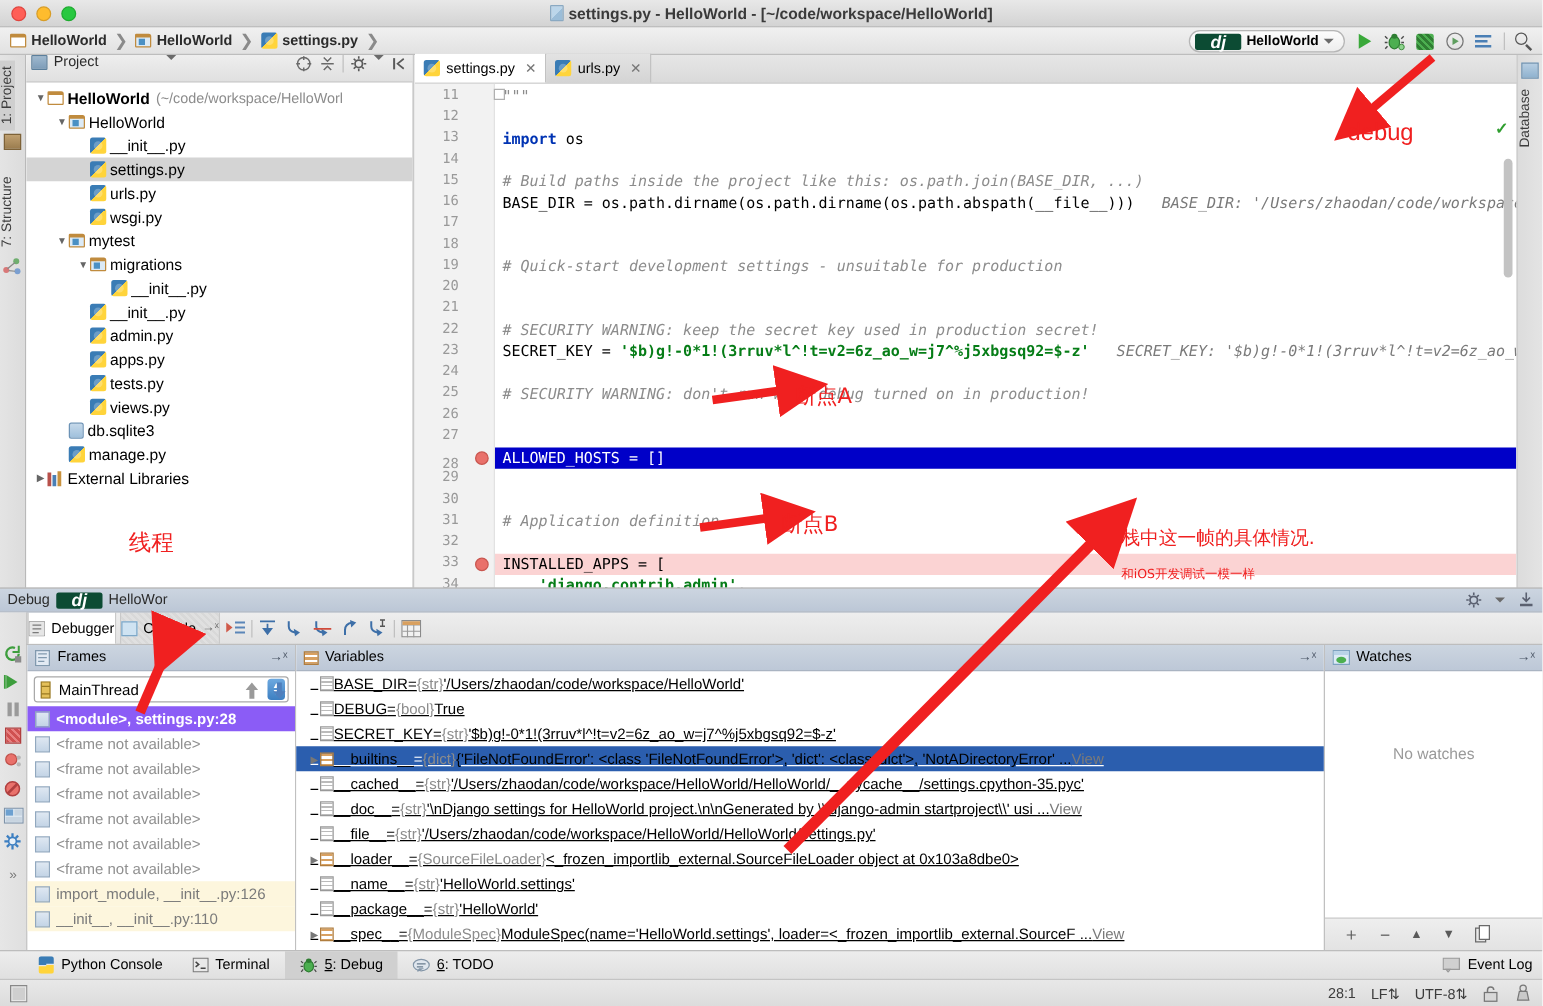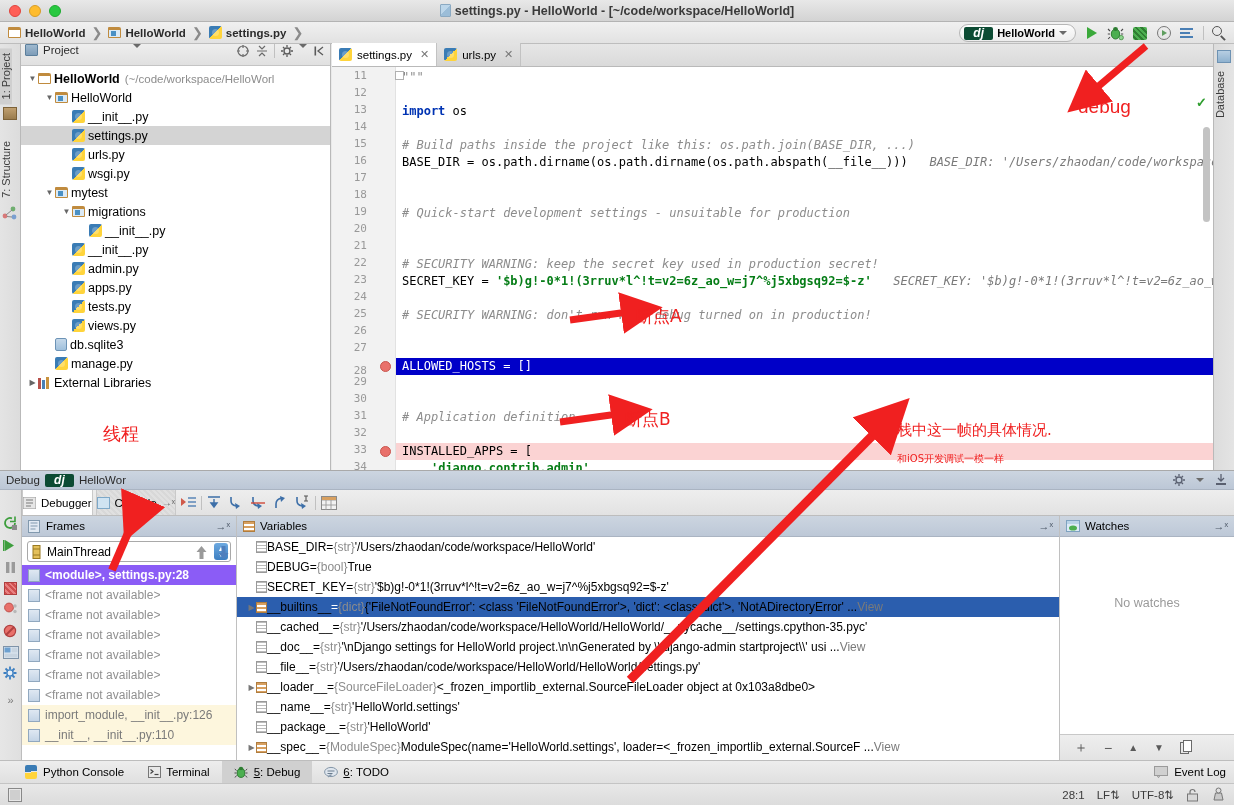--- a/index.html
+++ b/index.html
@@ -57,21 +57,21 @@
   .ic-py:after{content:'';position:absolute;inset:3px;border-radius:50%;background:rgba(255,255,255,.25);}
 
   
   .nav-right{ position:absolute; right:6px; top:0; height:22px; display:flex; align-items:center; gap:7px; }
   .runcfg{
     display:flex; align-items:center; gap:4px;
     background:linear-gradient(#fdfdfd,#ededed);
     border:1px solid #b6b6b6; border-radius:11px;
     padding:1px 8px 1px 4px; height:18px; font-size:11px; font-weight:bold;
   }
-  .dj-ic{width:29px;height:13px;background:#0c4b33;color:#fff;font-size:12px;font-weight:bold;
+  .dj-ic{width:37px;height:13px;background:#0c4b33;color:#fff;font-size:14px;font-weight:bold;
     display:flex;align-items:center;justify-content:center;border-radius:2px;font-style:italic;}
   .tri-down{ width:0;height:0;border-left:4px solid transparent;border-right:4px solid transparent;border-top:4px solid #6a6a6a; }
   .tb-ic{ width:17px; height:17px; display:flex;align-items:center;justify-content:center; position:relative; }
   .play-tri{width:0;height:0;border-top:6px solid transparent;border-bottom:6px solid transparent;border-left:10px solid #3aa93a;}
   .cov-ic{width:14px;height:13px;background:
      repeating-linear-gradient(45deg,#4caf50 0 2px,#2f7d32 2px 4px);border-radius:2px;}
   .circ-ic{width:14px;height:14px;border:1.5px solid #777;border-radius:50%;position:relative;}
   .circ-ic:after{content:'';position:absolute;left:4px;top:3px;border-top:3.5px solid transparent;border-bottom:3.5px solid transparent;border-left:5px solid #5f9e5f;}
   .lines-ic{width:15px;height:12px;position:relative;}
   .lines-ic i{position:absolute;left:0;height:2px;background:#4a7fb5;display:block;}
@@ -218,21 +218,21 @@
     position:absolute; right:2px; width:14px;height:17px;
     background:linear-gradient(#6da9e0,#3d7fc1); border-radius:3px;
     display:flex;flex-direction:column;align-items:center;justify-content:center;color:#fff;font-size:7px;line-height:6px;
   }
   .frame-row{ height:20px; display:flex; align-items:center; gap:5px; padding-left:6px; font-size:12px; white-space:nowrap;}
   .frame-row.sel{ background:#8b5cf6; color:#fff; font-weight:bold; }
   .frame-row.na{ color:#909090; }
   .frame-row.lib{ background:#fdf6dd; color:#7a7a7a; }
   .ic-frame{ width:12px;height:13px; background:linear-gradient(#dfe8f2,#c3d4e6); border:1px solid #91a8bf; position:relative; flex:none;}
   .vars-pane{ flex:1; background:#fff; position:relative; border-right:1px solid #c0c0c0;}
-  .var-row{ height:20px; display:flex;align-items:center; gap:0; padding-left:10px; font-size:12px; white-space:nowrap; }
+  .var-row{ height:20px; display:flex;align-items:center; gap:0; padding-left:10px; font-size:12px; white-space:nowrap;text-decoration:underline; }
   .var-row.sel{ background:#2b5eae; color:#fff; }
   .exp-tri{ width:9px; text-align:center; color:#777; font-size:8px; flex:none;}
   .exp-tri.none{ color:transparent; }
   .ic-vleaf{ width:11px;height:12px;background:#fff;border:1px solid #999;flex:none;
     background-image:repeating-linear-gradient(#bbb 0 1px,transparent 1px 3px);}
   .ic-vgrp{ width:11px;height:11px;flex:none;
     background:repeating-linear-gradient(#d8a060 0 2px,#fff 2px 4px); border:1px solid #b07d3e;}
   .vtype{ color:#8c8c8c; }
   .vval{ color:#000; }
   .vname{ color:#000; }
@@ -242,21 +242,21 @@
   .watch-btns{
     position:absolute; bottom:0; left:0; right:0; height:26px;
     background:linear-gradient(#eeeeee,#e3e3e3); border-top:1px solid #c8c8c8;
     display:flex; align-items:center; gap:16px; padding-left:14px; color:#5a5a5a; font-size:14px;
   }
 
   
   .bottombar{
     position:absolute; bottom:22px; left:0; right:0; height:23px;
     background:linear-gradient(#ededed,#e0e0e0); border-top:1px solid #bdbdbd;
-    display:flex; align-items:center; padding-left:12px; gap:0;text-align:center;
+    display:flex; align-items:center; padding-left:18px; gap:0;text-align:center;
   }
   .btab{ height:23px; display:flex;align-items:center;gap:5px;padding:0 12px;font-size:11.5px;}
   .btab.active{ background:#d0d0d0; }
   .btab u{ text-decoration:underline; }
   .bottombar .right{ position:absolute; right:8px; display:flex; align-items:center; gap:6px;}
   .statusbar{
     position:absolute; bottom:0; left:0; right:0; height:22px;
     background:linear-gradient(#e8e8e8,#dcdcdc); border-top:1px solid #c4c4c4;
     display:flex; align-items:center; padding-left:8px;
   }

